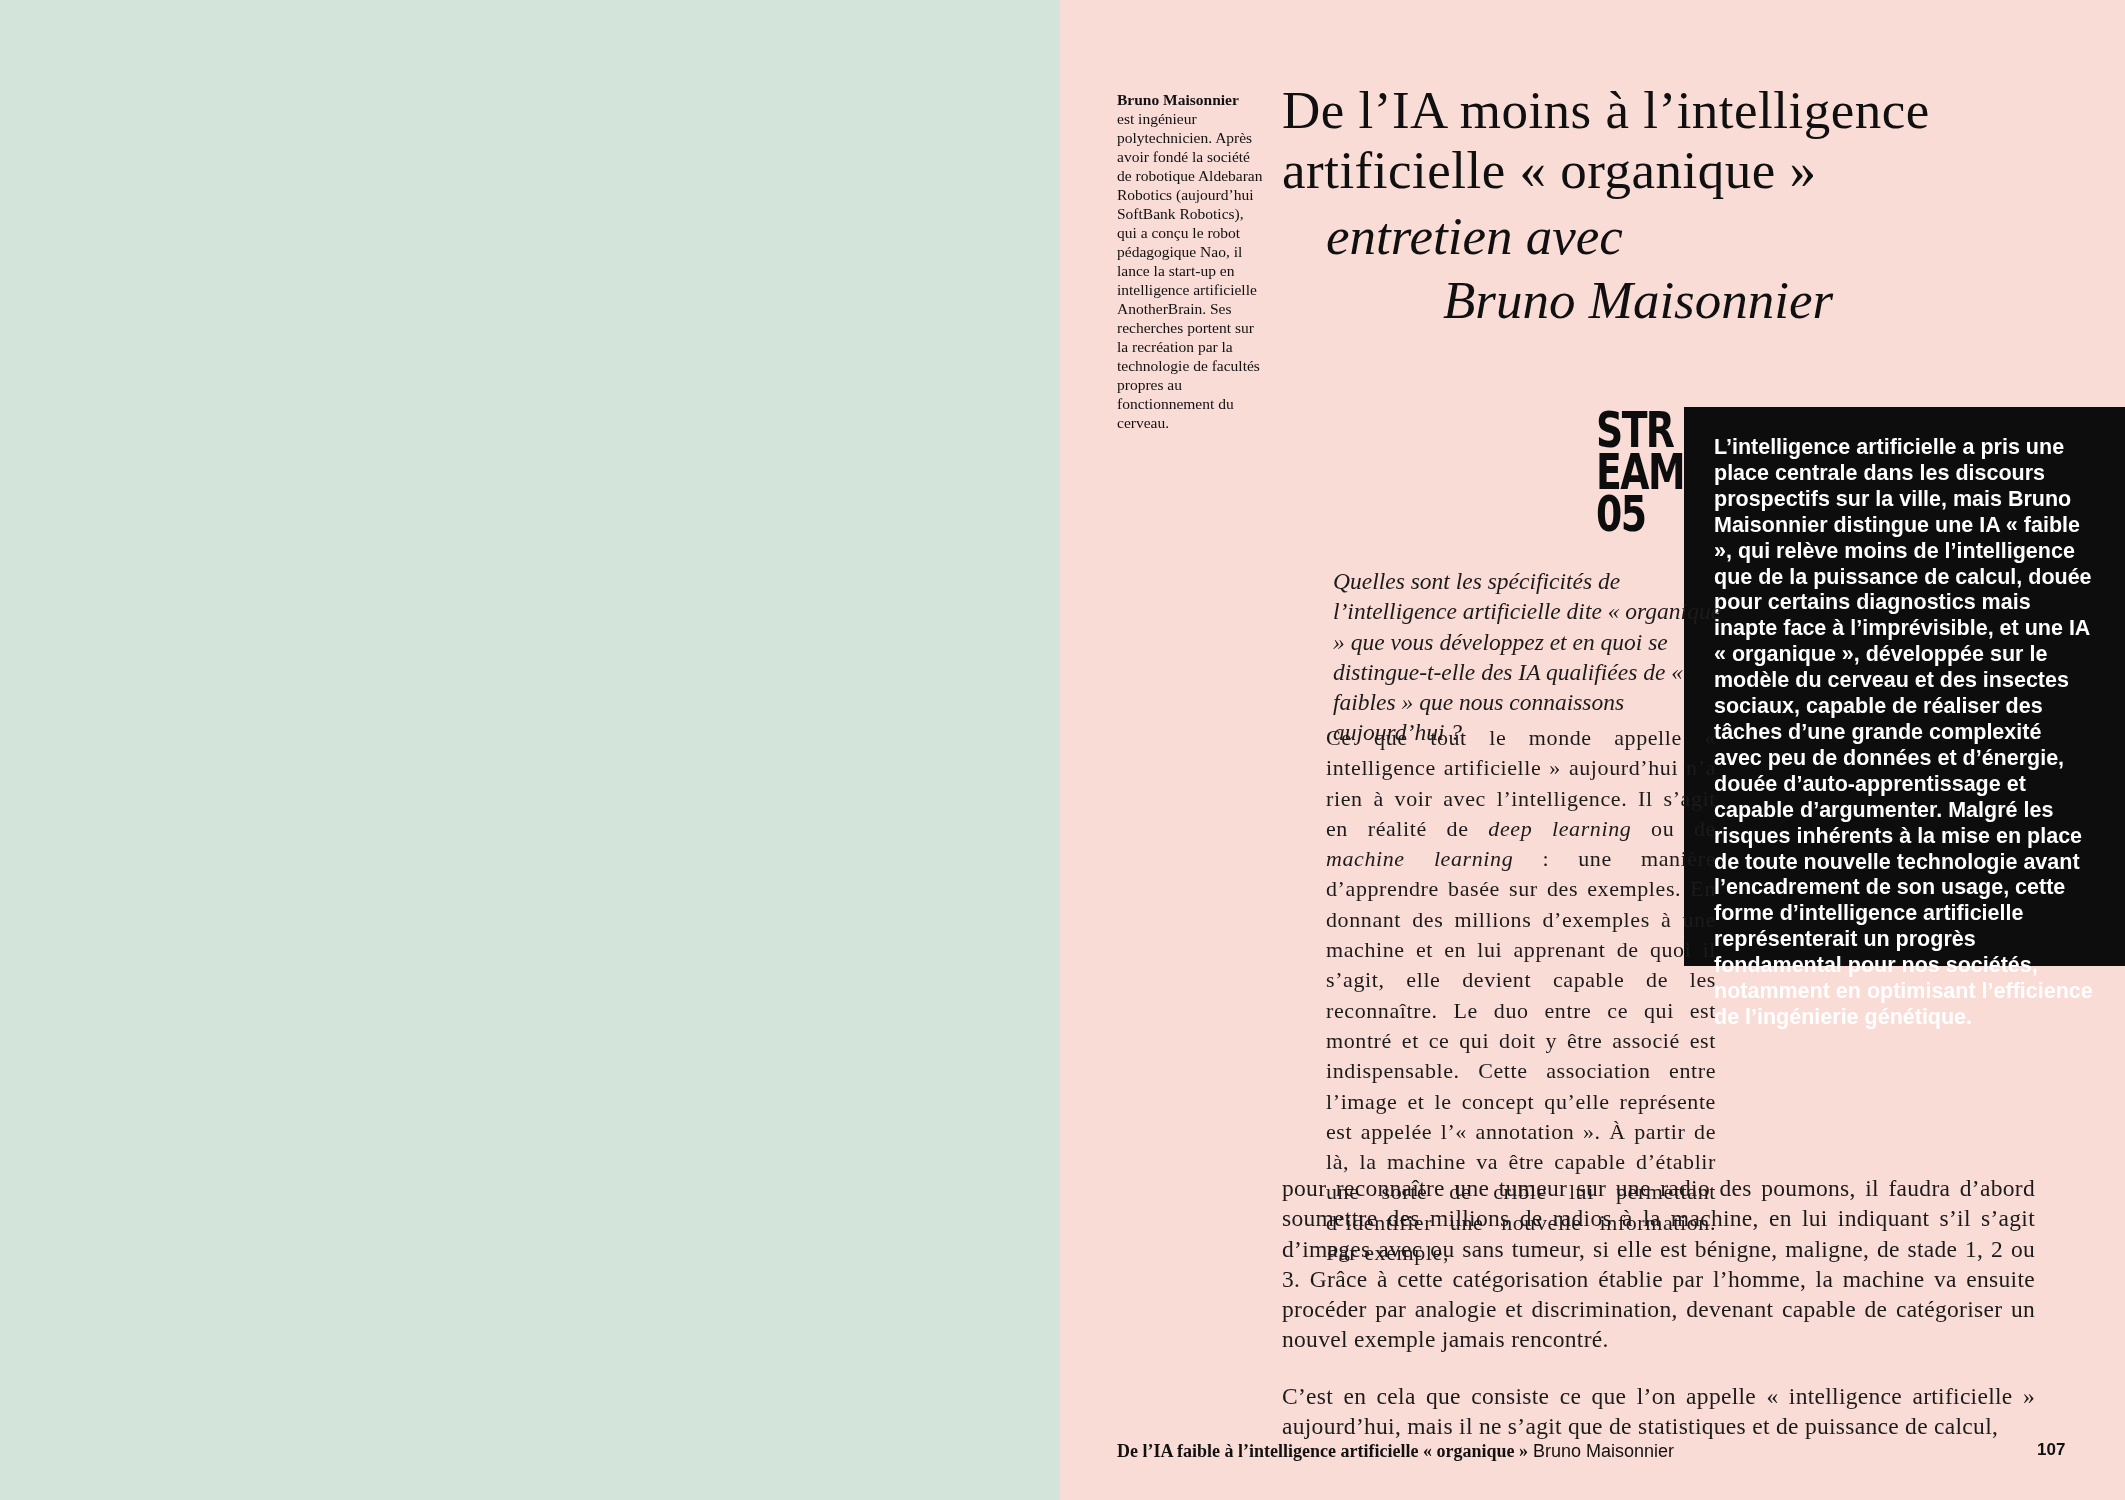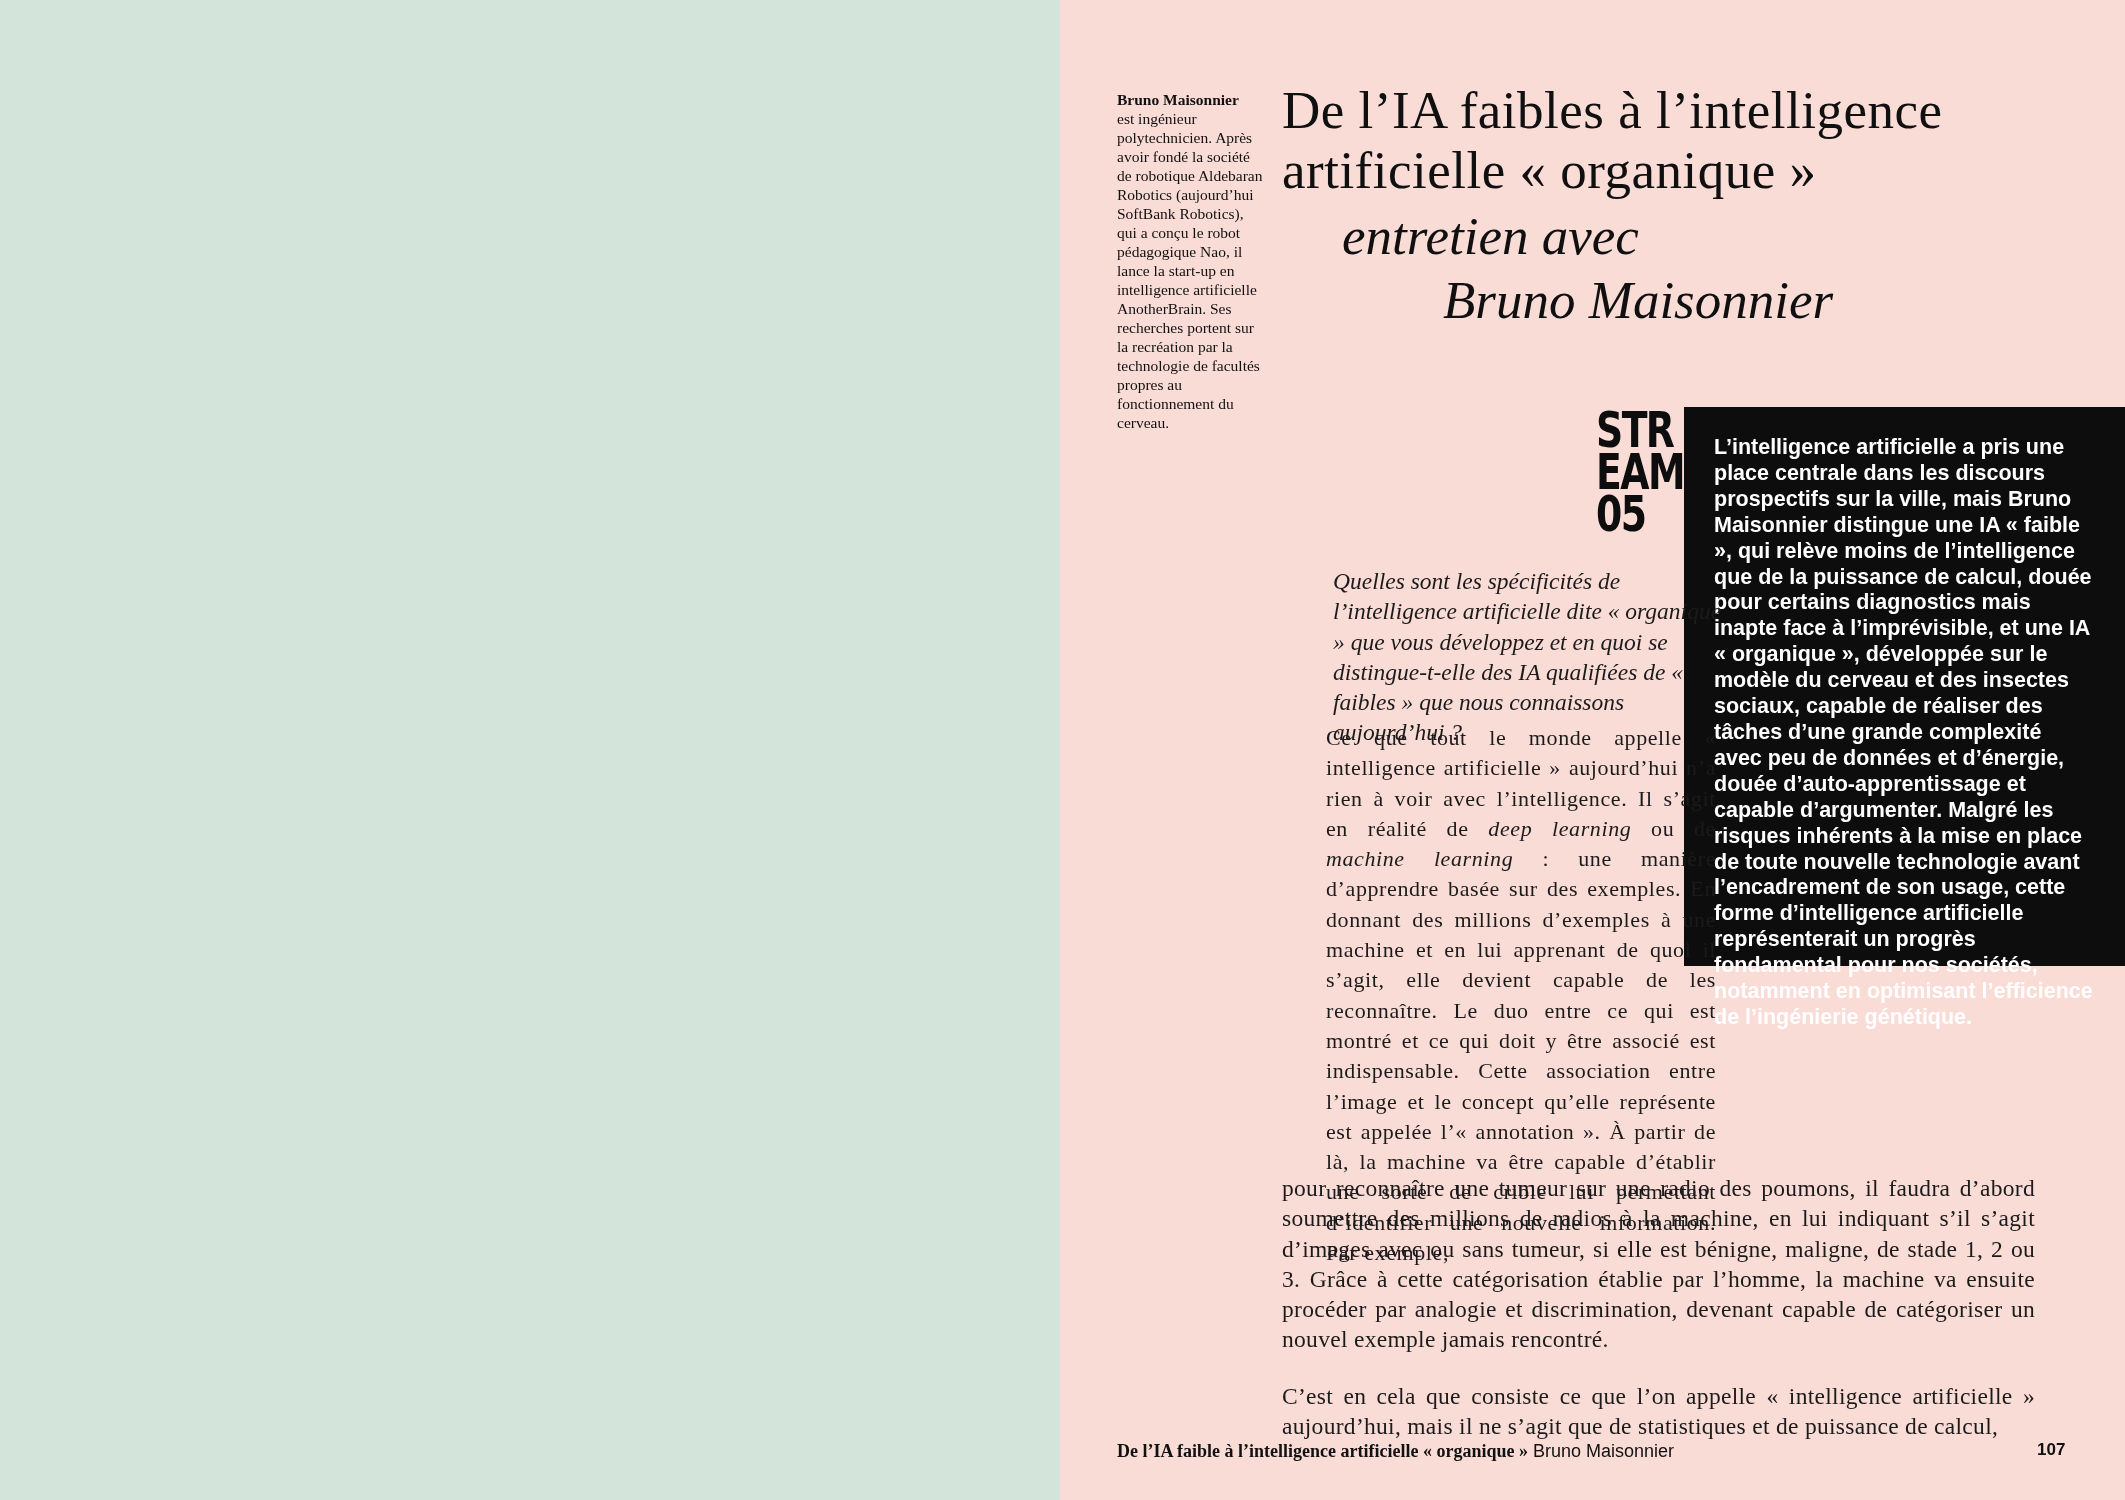--- a/index.html
+++ b/index.html
@@ -12,21 +12,21 @@
 
   
   .bio { position:absolute; left:1117px; top:90px; width:150px;
          font-size:15.5px; line-height:19px; color:#111; }
   .bio .bio-name { font-weight:bold; display:block; }
 
   
   .title-block { position:absolute; left:1282px; top:80px; width:720px; color:#101010; }
   .title-line { font-size:53px; line-height:60px; letter-spacing:0.5px; }
   .title-sub  { font-size:53px; line-height:60px; font-style:italic; }
-  .sub1 { margin-left:60px; margin-top:6px; }
+  .sub1 { margin-left:44px; margin-top:6px; }
   .sub2 { margin-left:161px; margin-top:4px; }
 
   
   .stream-logo { position:absolute; left:1596px; top:409px; color:#0d0d0d;
                  font-family:"DejaVu Sans", sans-serif; font-weight:900;
                  font-size:36px; line-height:30px; letter-spacing:-1.5px;
                  transform:scale(1.05,1.4); transform-origin:top left; }
 
   
   .abstract-box { position:absolute; left:1684px; top:407px; width:441px; height:559px;
@@ -63,21 +63,21 @@
 
   <div class="left-panel"></div>
   <div class="right-panel"></div>
 
   <div class="bio">
     <span class="bio-name">Bruno Maisonnier</span>
     <span>est ingénieur polytechnicien. Après avoir fondé la société de robotique Aldebaran Robotics (aujourd’hui SoftBank Robotics), qui a conçu le robot pédagogique Nao, il lance la start-up en intelligence artificielle AnotherBrain. Ses recherches portent sur la recréation par la technologie de facultés propres au fonctionnement du cerveau.</span>
   </div>
 
   <div class="title-block">
-    <div class="title-line">De l’IA faibles à l’intelligence</div>
+    <div class="title-line">De l’IA moins à l’intelligence</div>
     <div class="title-line">artificielle « organique »</div>
     <div class="title-sub sub1">entretien avec</div>
     <div class="title-sub sub2">Bruno Maisonnier</div>
   </div>
 
   <div class="stream-logo">
     <div>STR</div>
     <div>EAM</div>
     <div>05</div>
   </div>

